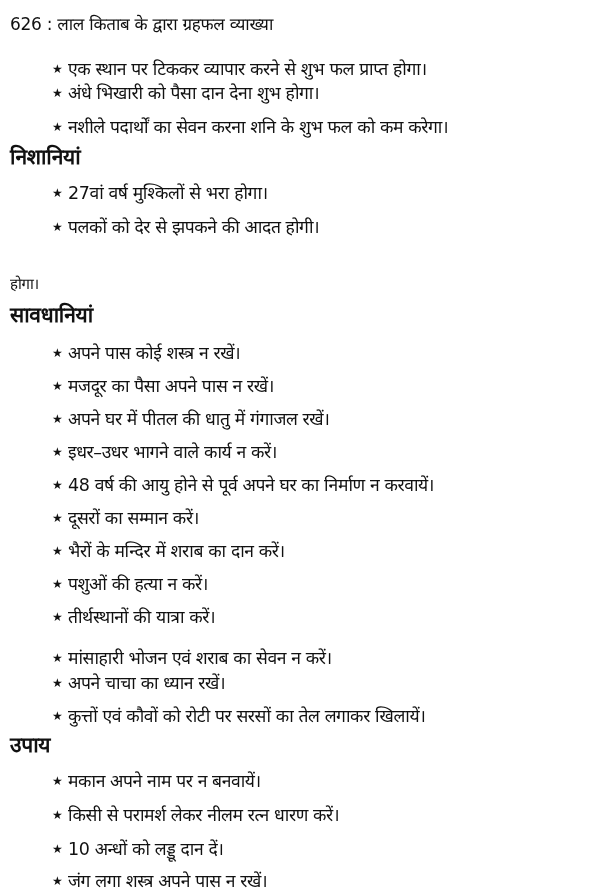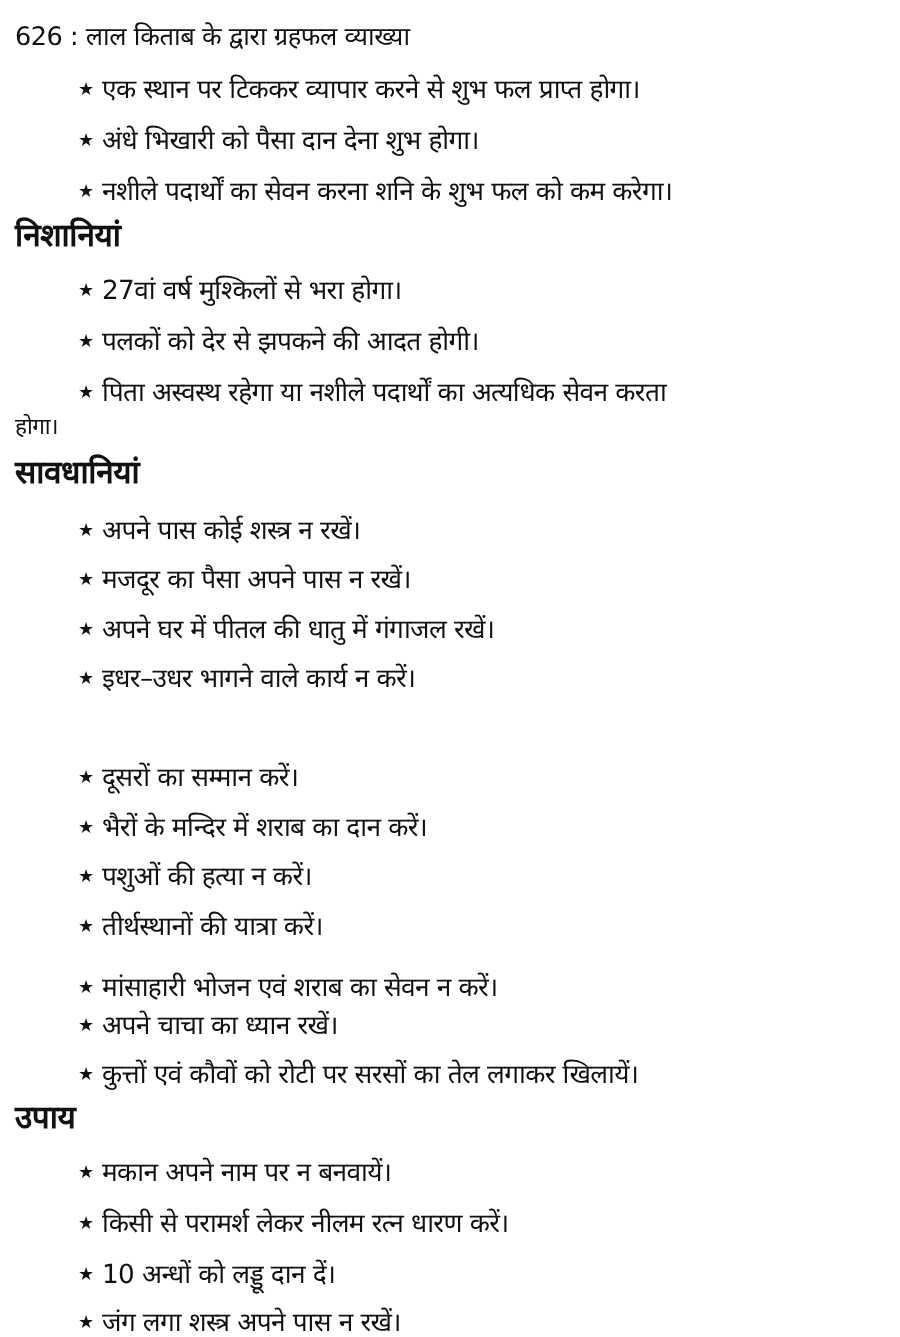--- a/index.html
+++ b/index.html
@@ -61,35 +61,35 @@
     letter-spacing: -0.4px;
   }
 </style>
 </head>
 <body>
 
 <div class="page">
 
   <div class="running-header">626 : लाल किताब के द्वारा ग्रहफल व्याख्या</div>
 
-  <div class="bullet-line" style="top:46px"><span class="star">★</span><span>एक स्थान पर टिककर व्यापार करने से शुभ फल प्राप्त होगा।</span></div>
+  <div class="bullet-line" style="top:56px"><span class="star">★</span><span>एक स्थान पर टिककर व्यापार करने से शुभ फल प्राप्त होगा।</span></div>
   <div class="bullet-line" style="top:80px"><span class="star">★</span><span>अंधे भिखारी को पैसा दान देना शुभ होगा।</span></div>
   <div class="bullet-line" style="top:114px"><span class="star">★</span><span>नशीले पदार्थों का सेवन करना शनि के शुभ फल को कम करेगा।</span></div>
 
   <div class="section-heading" style="top:142px">निशानियां</div>
   <div class="bullet-line" style="top:180px"><span class="star">★</span><span>27वां वर्ष मुश्किलों से भरा होगा।</span></div>
   <div class="bullet-line" style="top:214px"><span class="star">★</span><span>पलकों को देर से झपकने की आदत होगी।</span></div>
-  <div class="bullet-line" style="top:248px"><span class="star">★</span><span>पिता अस्वस्थ रहेगा या नशीले पदार्थों का अत्यधिक सेवन करता</span></div>
   <div class="cont-line" style="top:273px">होगा।</div>
 
   <div class="section-heading" style="top:300px">सावधानियां</div>
   <div class="bullet-line" style="top:340px"><span class="star">★</span><span>अपने पास कोई शस्त्र न रखें।</span></div>
   <div class="bullet-line" style="top:406px"><span class="star">★</span><span>अपने घर में पीतल की धातु में गंगाजल रखें।</span></div>
   <div class="bullet-line" style="top:373px"><span class="star">★</span><span>मजदूर का पैसा अपने पास न रखें।</span></div>
   <div class="bullet-line" style="top:439px"><span class="star">★</span><span>इधर–उधर भागने वाले कार्य न करें।</span></div>
+  <div class="bullet-line" style="top:472px"><span class="star">★</span><span>48 वर्ष की आयु होने से पूर्व अपने घर का निर्माण न करवायें।</span></div>
   <div class="bullet-line" style="top:505px"><span class="star">★</span><span>दूसरों का सम्मान करें।</span></div>
   <div class="bullet-line" style="top:538px"><span class="star">★</span><span>भैरों के मन्दिर में शराब का दान करें।</span></div>
   <div class="bullet-line" style="top:571px"><span class="star">★</span><span>पशुओं की हत्या न करें।</span></div>
   <div class="bullet-line" style="top:604px"><span class="star">★</span><span>तीर्थस्थानों की यात्रा करें।</span></div>
   <div class="bullet-line" style="top:645px"><span class="star">★</span><span>मांसाहारी भोजन एवं शराब का सेवन न करें।</span></div>
   <div class="bullet-line" style="top:670px"><span class="star">★</span><span>अपने चाचा का ध्यान रखें।</span></div>
   <div class="bullet-line" style="top:703px"><span class="star">★</span><span>कुत्तों एवं कौवों को रोटी पर सरसों का तेल लगाकर खिलायें।</span></div>
 
   <div class="section-heading" style="top:730px">उपाय</div>
   <div class="bullet-line" style="top:768px"><span class="star">★</span><span>मकान अपने नाम पर न बनवायें।</span></div>

